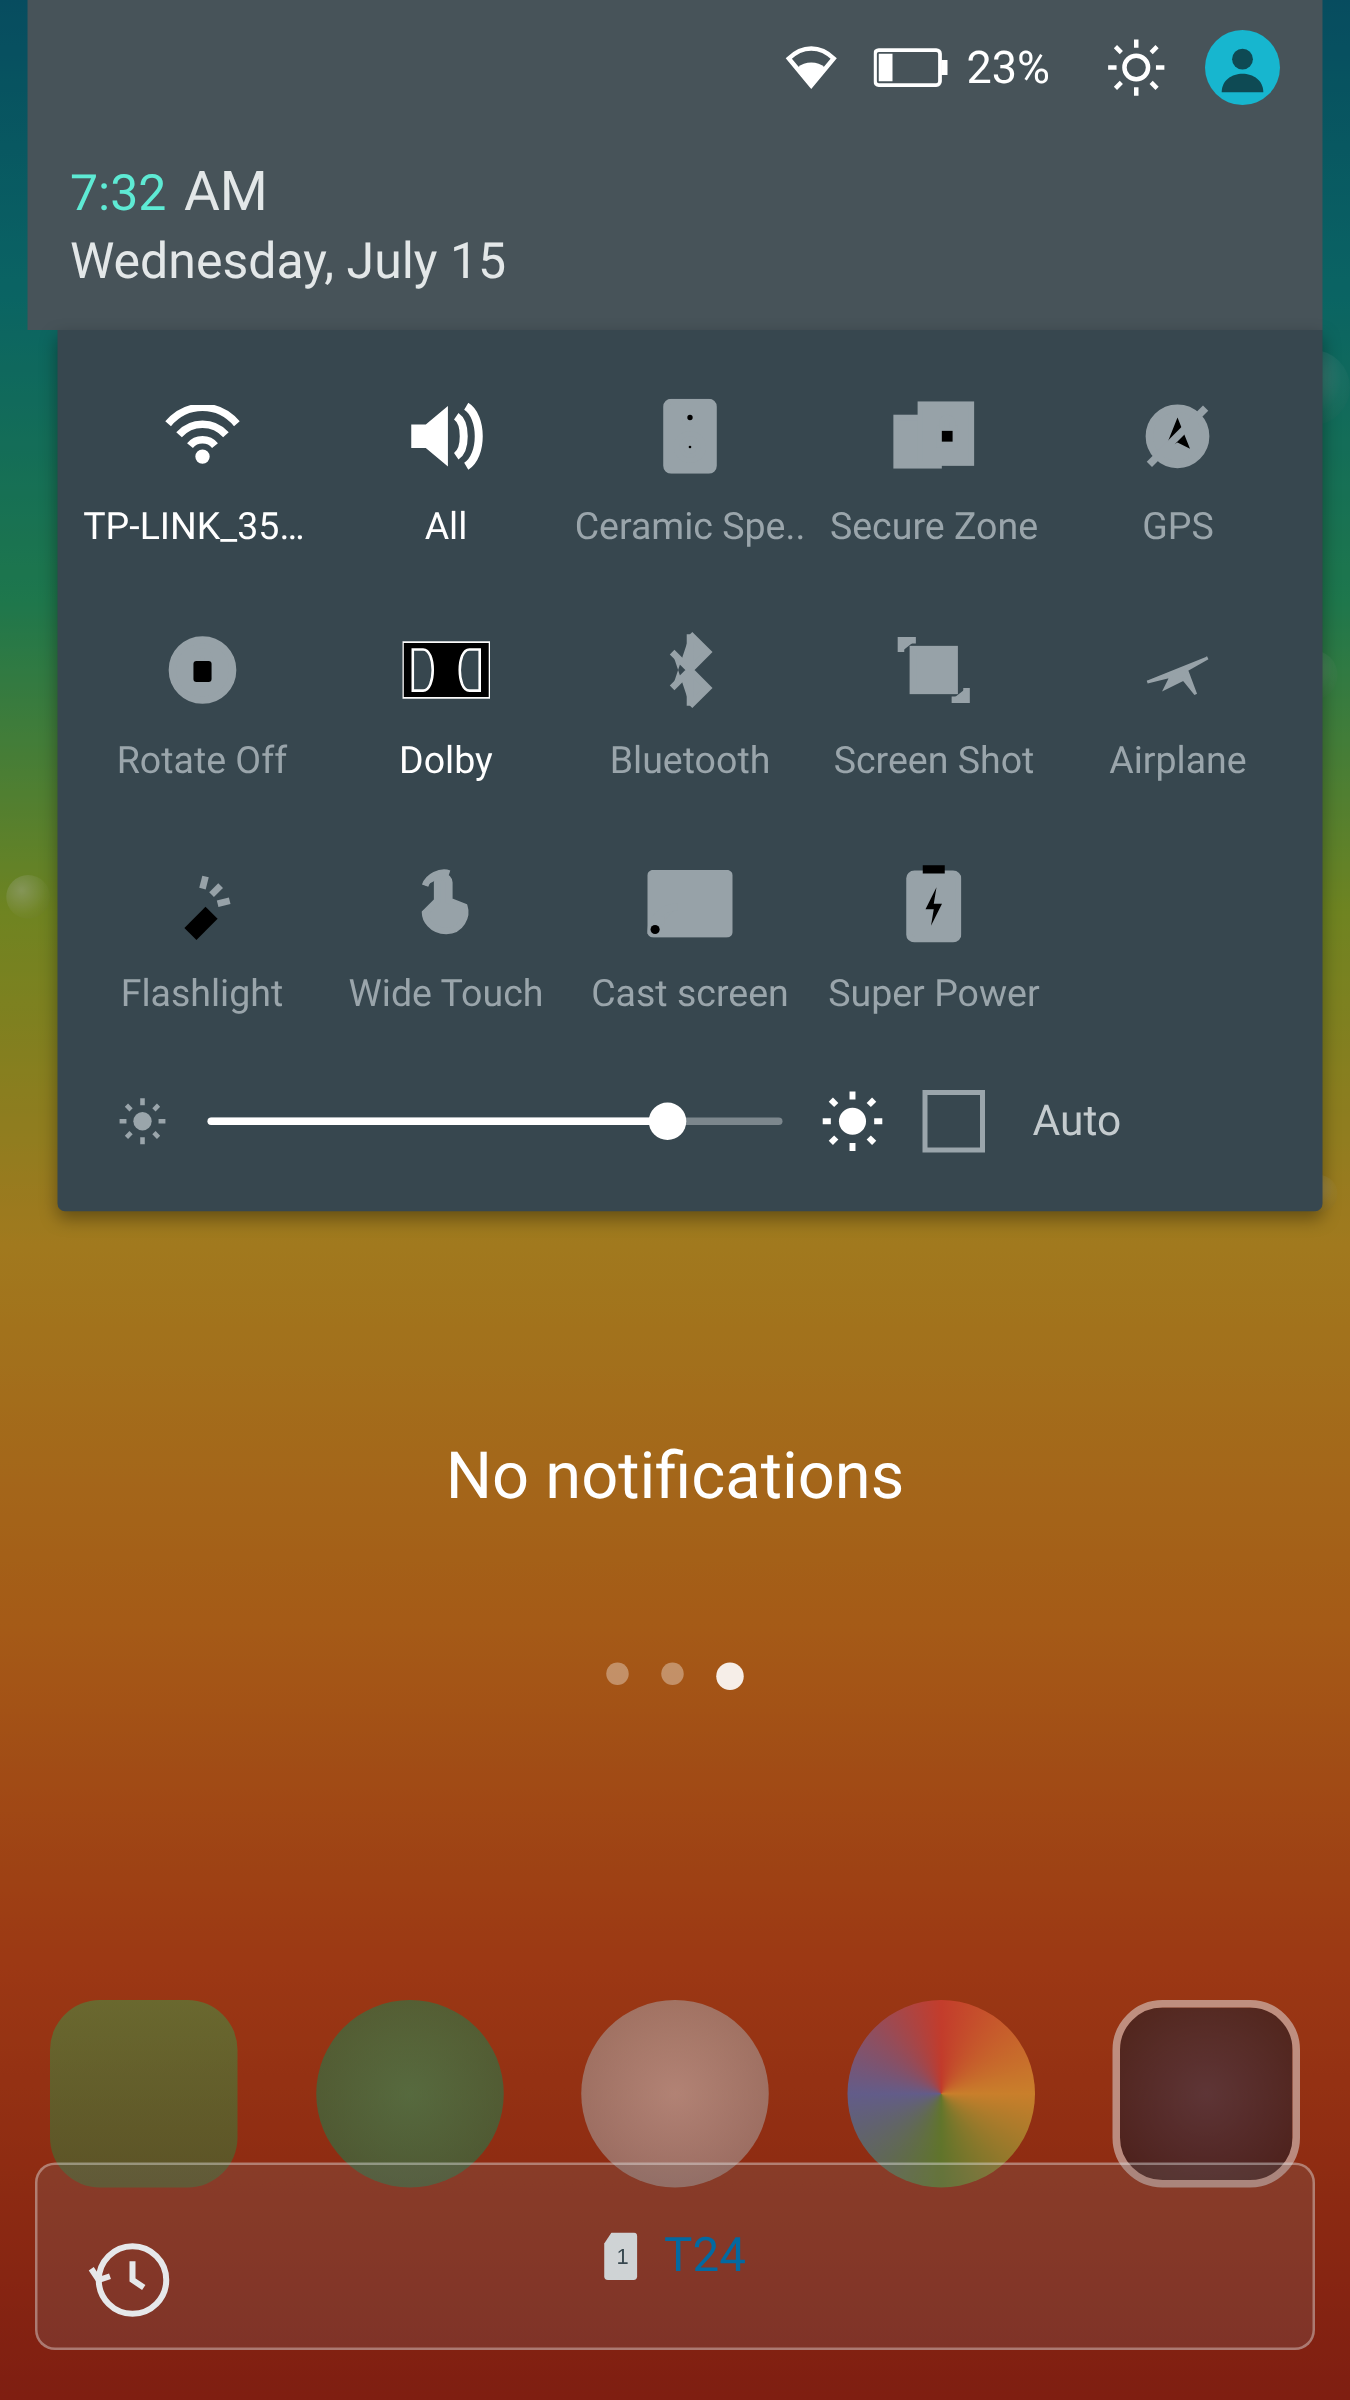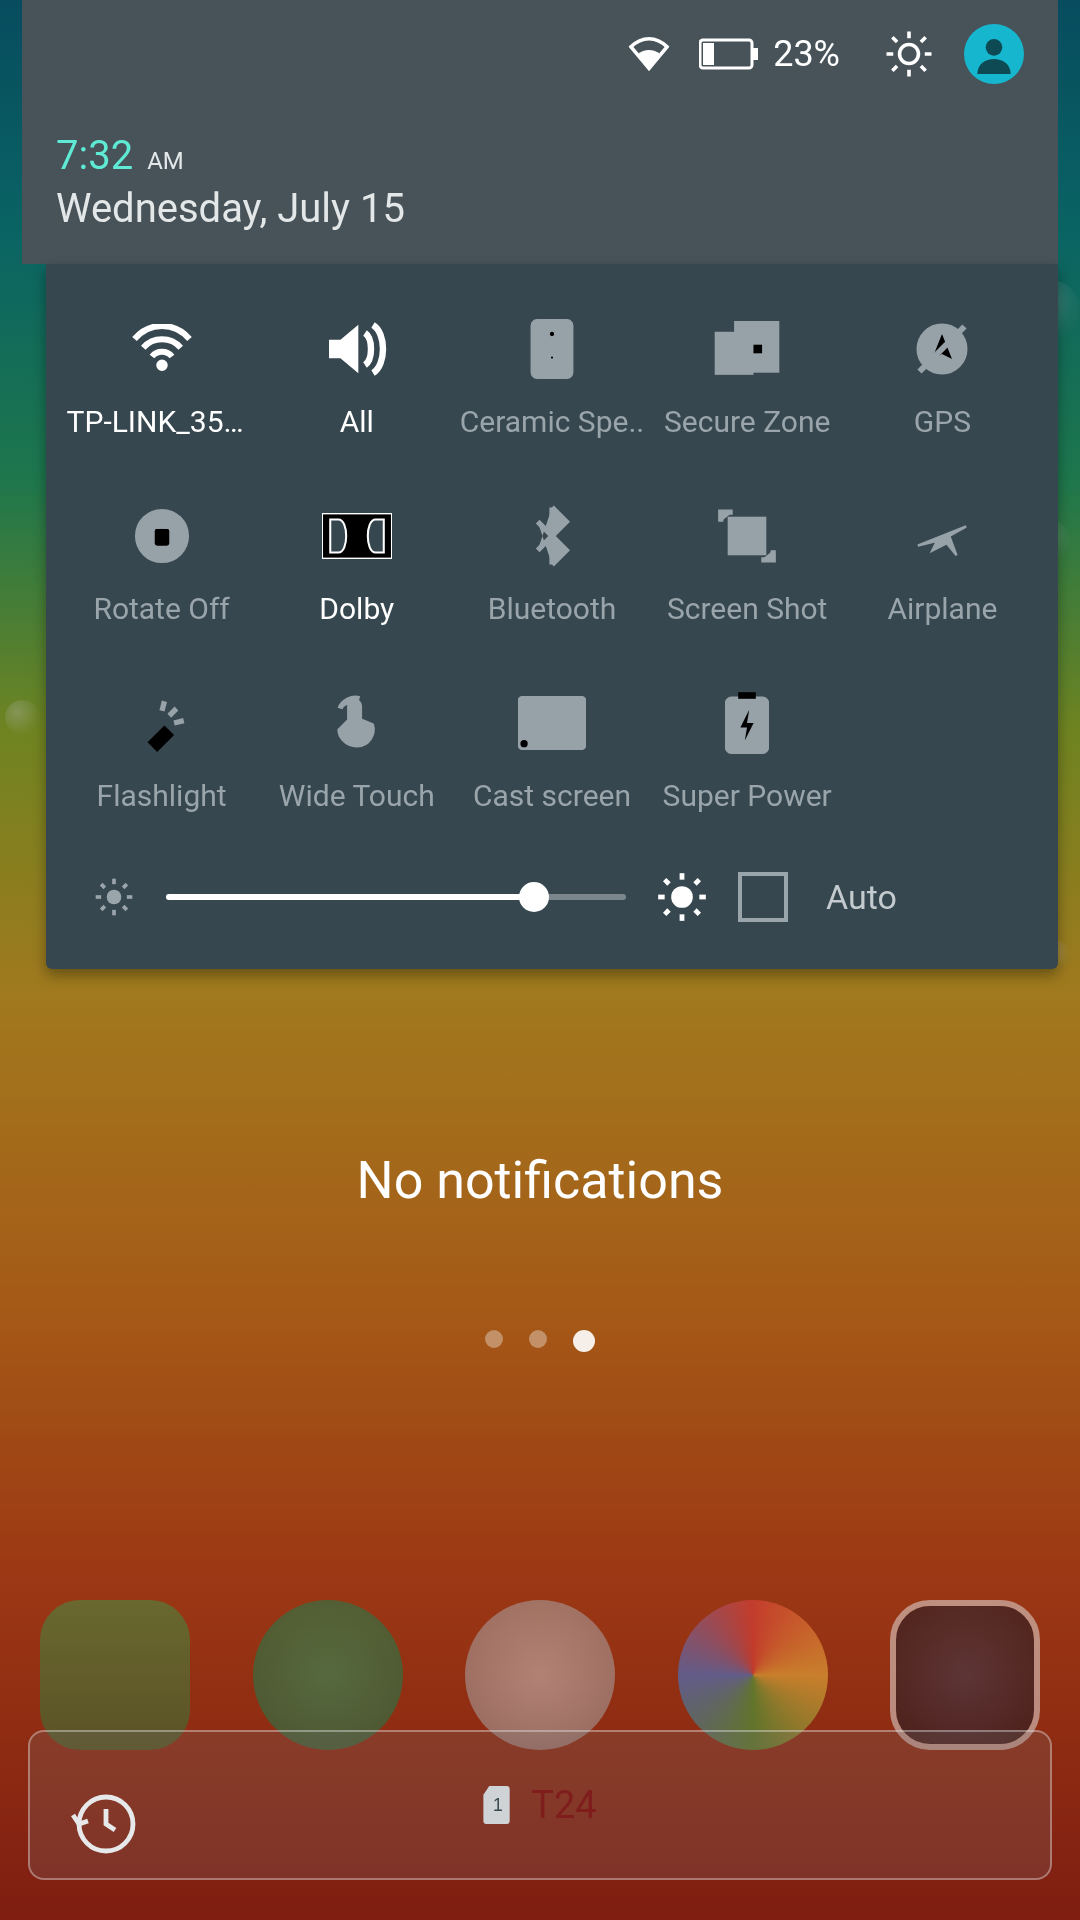--- a/index.html
+++ b/index.html
@@ -16,21 +16,21 @@
     background:#475359; height:264px; padding: 22px 34px 26px 34px; color:#fff;
     display:flex; flex-direction:column; justify-content:space-between;
   }
   .status-row { display:flex; align-items:center; justify-content:flex-end; gap:28px; height:64px; }
   .battery-group { display:flex; align-items:center; gap:14px; }
   .battery-pct { font-size:36px; color:#fff; }
   .avatar { width:60px; height:60px; border-radius:50%; background:#17b6cf; display:flex; align-items:center; justify-content:center; }
   .time-block { display:flex; flex-direction:column; gap:6px; margin-bottom:6px; }
   .time-row { display:flex; align-items:baseline; gap:14px; }
   .time { font-size:40px; font-weight:400; color:#5eead4; }
-  .ampm { font-size:24px; color:#e3e7e8; }
+  .ampm { font-size:44px; color:#e3e7e8; }
   .date { font-size:40px; color:#e3e7e8; font-weight:400; }
   .qs-panel {
     background:#37474f; padding: 50px 18px 36px 18px;
     border-bottom-left-radius:6px; border-bottom-right-radius:6px;
     box-shadow: 0 6px 14px rgba(0,0,0,0.35);
     margin-left: 24px;
   }
   .tiles { display:grid; grid-template-columns: repeat(5, 1fr); row-gap: 62px; }
   .tile { display:flex; flex-direction:column; align-items:center; gap:20px; cursor:pointer; }
   .tile-icon { width:70px; height:70px; display:flex; align-items:center; justify-content:center; }
@@ -51,21 +51,21 @@
   .dot.active { width:22px; height:22px; background:rgba(255,255,255,0.9); }
   .dock { position:absolute; left:40px; right:40px; bottom:170px; display:flex; justify-content:space-between; opacity:0.5; }
   .dock-icon { width:150px; height:150px; border-radius:40px; }
   .notif-bar {
     position:absolute; left:28px; right:28px; bottom:40px; height:150px;
     border:2px solid rgba(255,255,255,0.35); border-radius:16px;
     background: rgba(120,120,120,0.22);
     display:flex; align-items:center; justify-content:center; gap:18px;
   }
   .notif-bar .clock-icon { position:absolute; left:40px; bottom:18px; }
-  .notif-label { font-size:38px; color:#7f1d1d; }
+  .notif-label { font-size:38px; color:#0369a1; }
   svg { display:block; }
 </style>
 </head>
 <body>
 
 <div class="wallpaper"></div>
 <div class="bubbles">
   <div class="bubble" style="left:1020px; top:280px; width:60px; height:60px;"></div>
   <div class="bubble" style="left:1030px; top:520px; width:40px; height:40px;"></div>
   <div class="bubble" style="left:5px;    top:700px; width:35px; height:35px;"></div>

